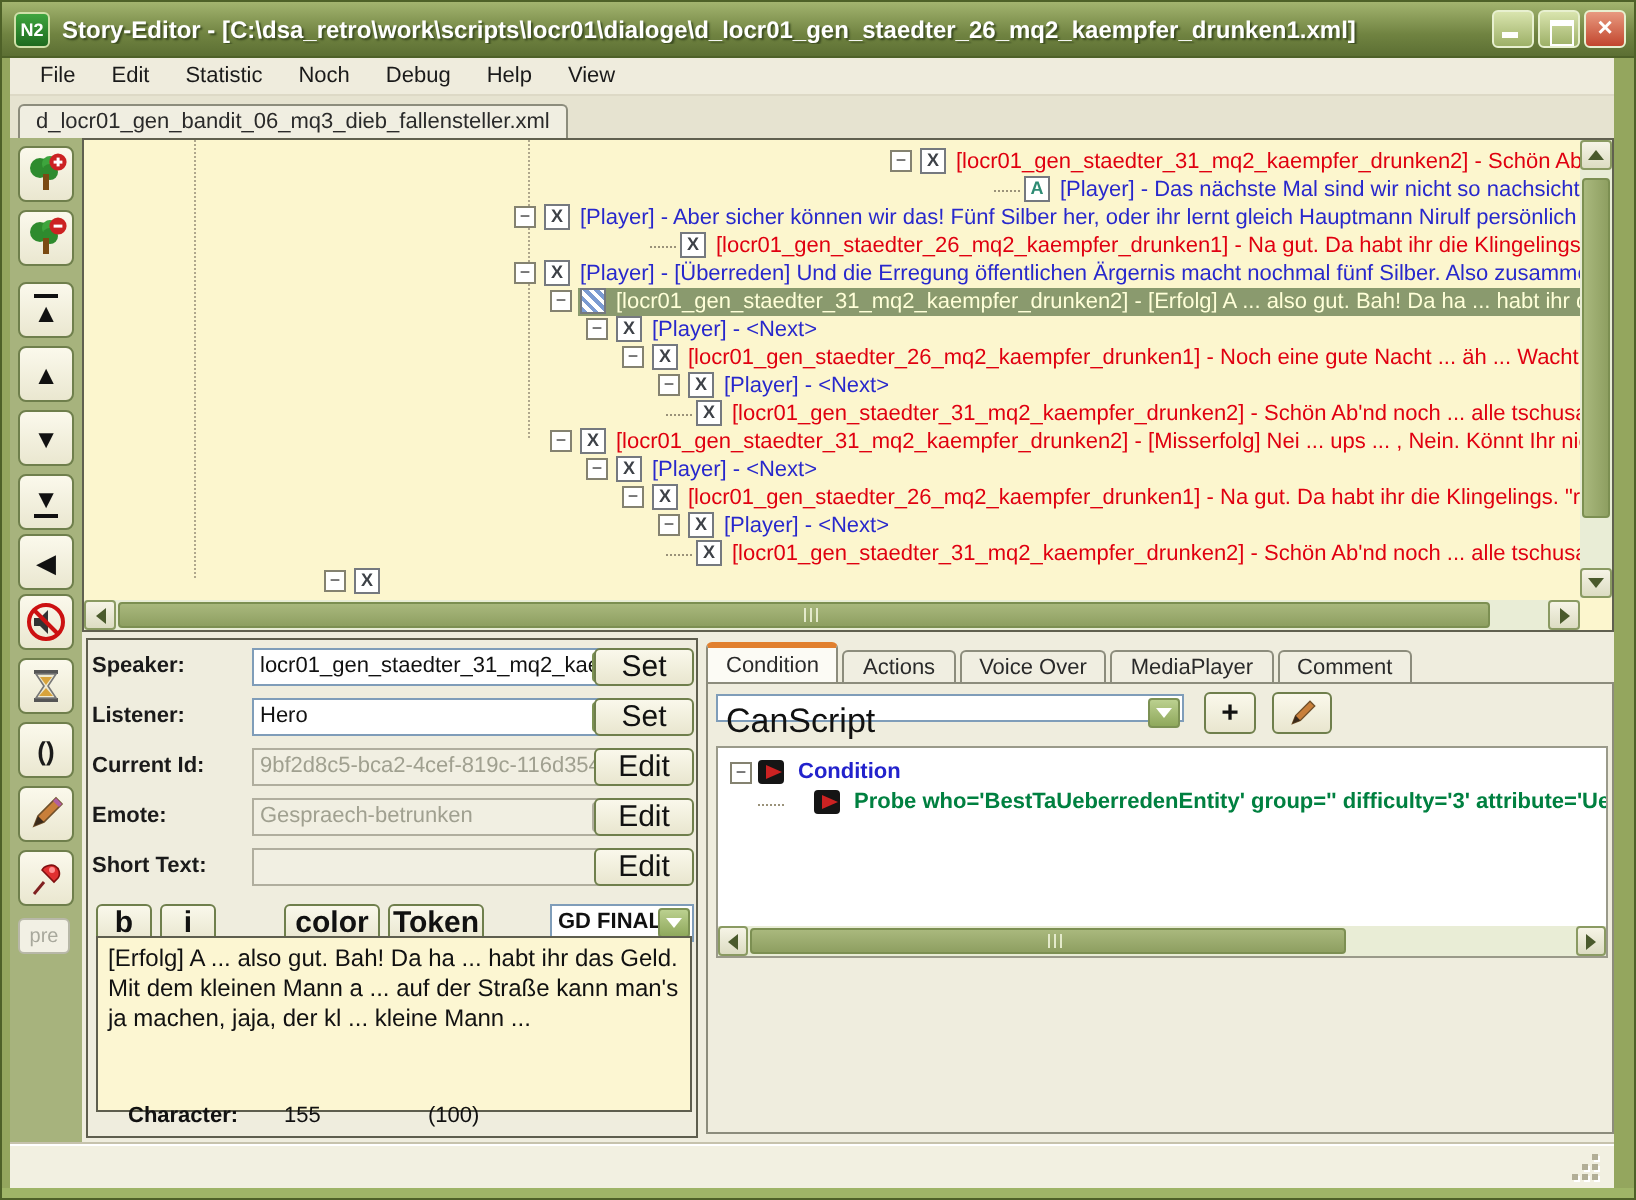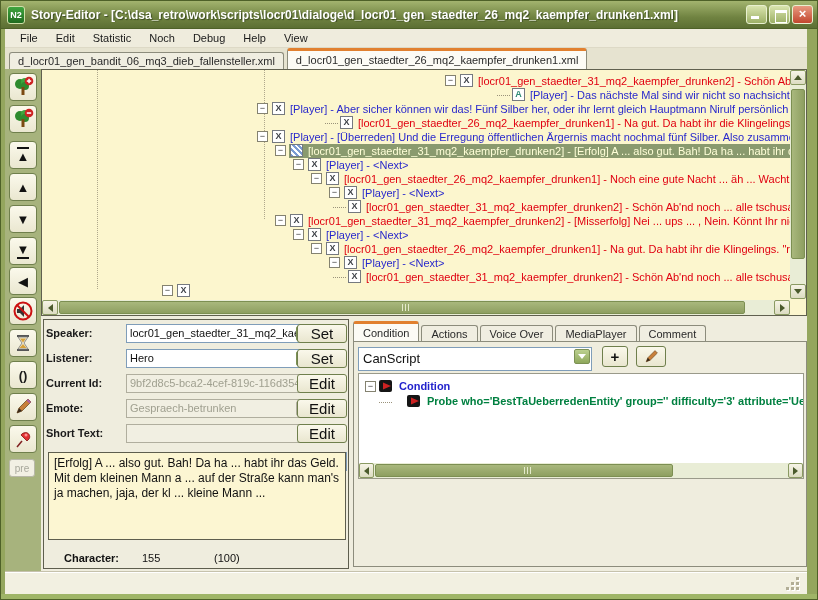--- a/index.html
+++ b/index.html
@@ -88,35 +88,35 @@
   .field.disabled{background:#F1EFE2;color:#A0A090;border-color:#B0AE9E;}
   .combo-btn{position:absolute;right:1px;top:1px;width:16px;height:15px;
     background:linear-gradient(#BBD08F,#8FA85C);border:1px solid #7C9153;border-radius:2px;
     display:flex;align-items:center;justify-content:center;}
   .combo-btn .arr.down{border-top-color:#fff;}
   .combo-btn.gray{background:linear-gradient(#E8E6D8,#CFCDBD);border-color:#B0AE9E;}
   .combo-btn.gray .arr.down{border-top-color:#8A8A7C;}
   .pbtn{position:absolute;height:19px;background:linear-gradient(#FAF8EB,#E9E6CF);
     border:1px solid #6F7F4C;border-radius:3px;font-size:15px;color:#111;text-align:center;
     display:flex;align-items:center;justify-content:center;}
-  .textarea{position:absolute;left:4px;top:132px;width:298px;height:88px;background:#FCF6D2;
+  .textarea{position:absolute;left:4px;top:148px;width:298px;height:88px;background:#FCF6D2;
     border:1px solid #5E5E4E;font-size:12px;color:#111;padding:3px 5px;line-height:15px;}
   .charrow{position:absolute;left:0;top:232px;width:100%;font-size:11px;color:#111;}
   .charrow .cl{position:absolute;left:20px;font-weight:bold;}
   .charrow .cv{position:absolute;left:98px;}
   .charrow .cm{position:absolute;left:170px;}
   
   .rtabs{position:absolute;left:352px;top:320px;height:21px;display:flex;align-items:flex-end;}
   .rtab{font-size:11px;color:#2A2A2A;background:#F0EEE1;border:1px solid #8C8C7C;border-bottom:none;
     border-radius:3px 3px 0 0;padding:2px 9px 3px 9px;margin-right:2px;height:17px;white-space:nowrap;}
   .rtab.active{background:#FCFBF5;border-top:3px solid #E1802F;height:21px;padding-top:3px;}
   .rpanel{position:absolute;left:352px;top:340px;width:454px;height:226px;background:#EFEDDE;
     border:1px solid #8C8C7C;}
-  .rcombo{position:absolute;left:4px;top:5px;width:234px;height:24px;background:#fff;
-    border:1px solid #7F9DB9;font-size:13px;padding:3px 4px;color:#111;}
+  .rcombo{position:absolute;left:4px;top:5px;width:234px;height:14px;background:#fff;
+    border:1px solid #7F9DB9;font-size:17px;padding:3px 4px;color:#111;}
   .rplus{position:absolute;left:248px;top:4px;width:26px;height:21px;font-size:15px;font-weight:bold;}
   .rpencil{position:absolute;left:282px;top:4px;width:30px;height:21px;}
   .condbox{position:absolute;left:4px;top:31px;width:446px;height:106px;background:#fff;
     border:1px solid #9A9A8A;overflow:hidden;}
   .cnode{position:absolute;height:14px;font-size:11px;white-space:nowrap;}
   .cicon{position:absolute;top:0;width:15px;height:12px;}
   .clabel{position:absolute;top:0;line-height:13px;font-weight:bold;}
   
   .statusbar{position:absolute;left:4px;top:571px;width:802px;height:22px;background:#F2F0E1;
     border-top:1px solid #FFFFFF;box-shadow:0 -1px 0 #C6C2AC;}
@@ -143,21 +143,20 @@
       <span class="menu-item">Edit</span>
       <span class="menu-item">Statistic</span>
       <span class="menu-item">Noch</span>
       <span class="menu-item">Debug</span>
       <span class="menu-item">Help</span>
       <span class="menu-item">View</span>
     </div>
 
   <div class="tabbar" id="tabbar">
       <span class="tab">d_locr01_gen_bandit_06_mq3_dieb_fallensteller.xml</span>
-      <span class="tab active">d_locr01_gen_staedter_26_mq2_kaempfer_drunken1.xml</span>
     </div>
 
   <div class="frame-left"></div>
   <div class="frame-right"></div>
 
   <div class="toolstrip">
     <div class="tbtn" style="top:4px">
       <svg width="22" height="22" viewBox="0 0 22 22">
         <circle cx="8" cy="8" r="5" fill="#2E8B2E"></circle>
           <circle cx="13" cy="6" r="4" fill="#3DA53D"></circle>

